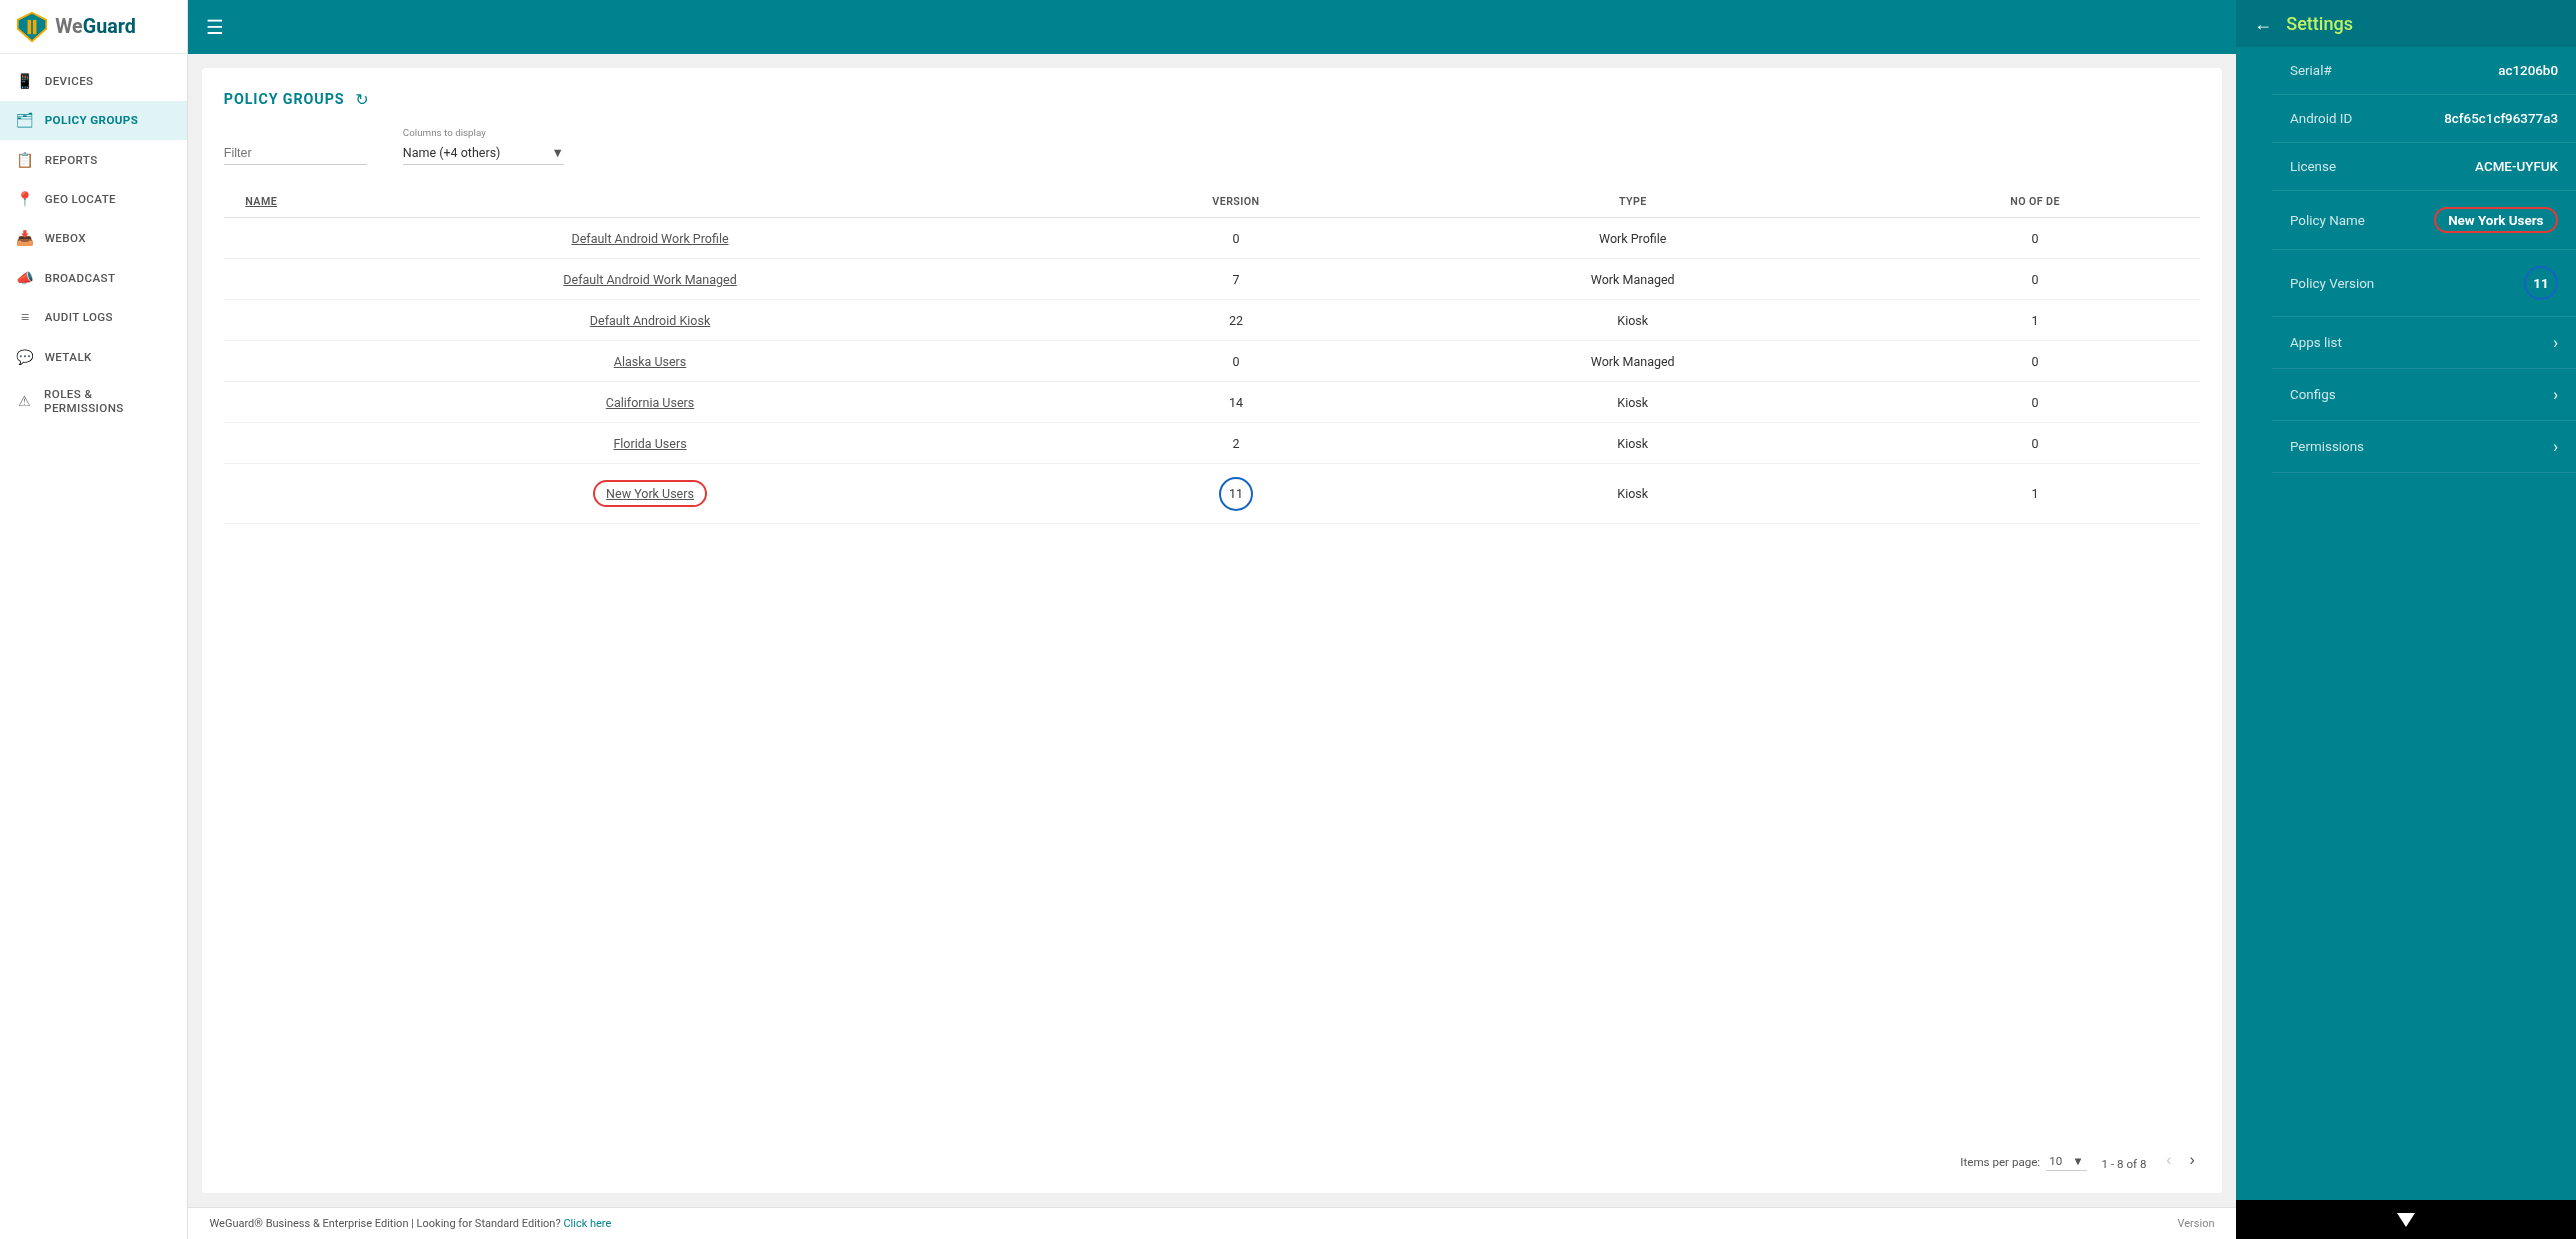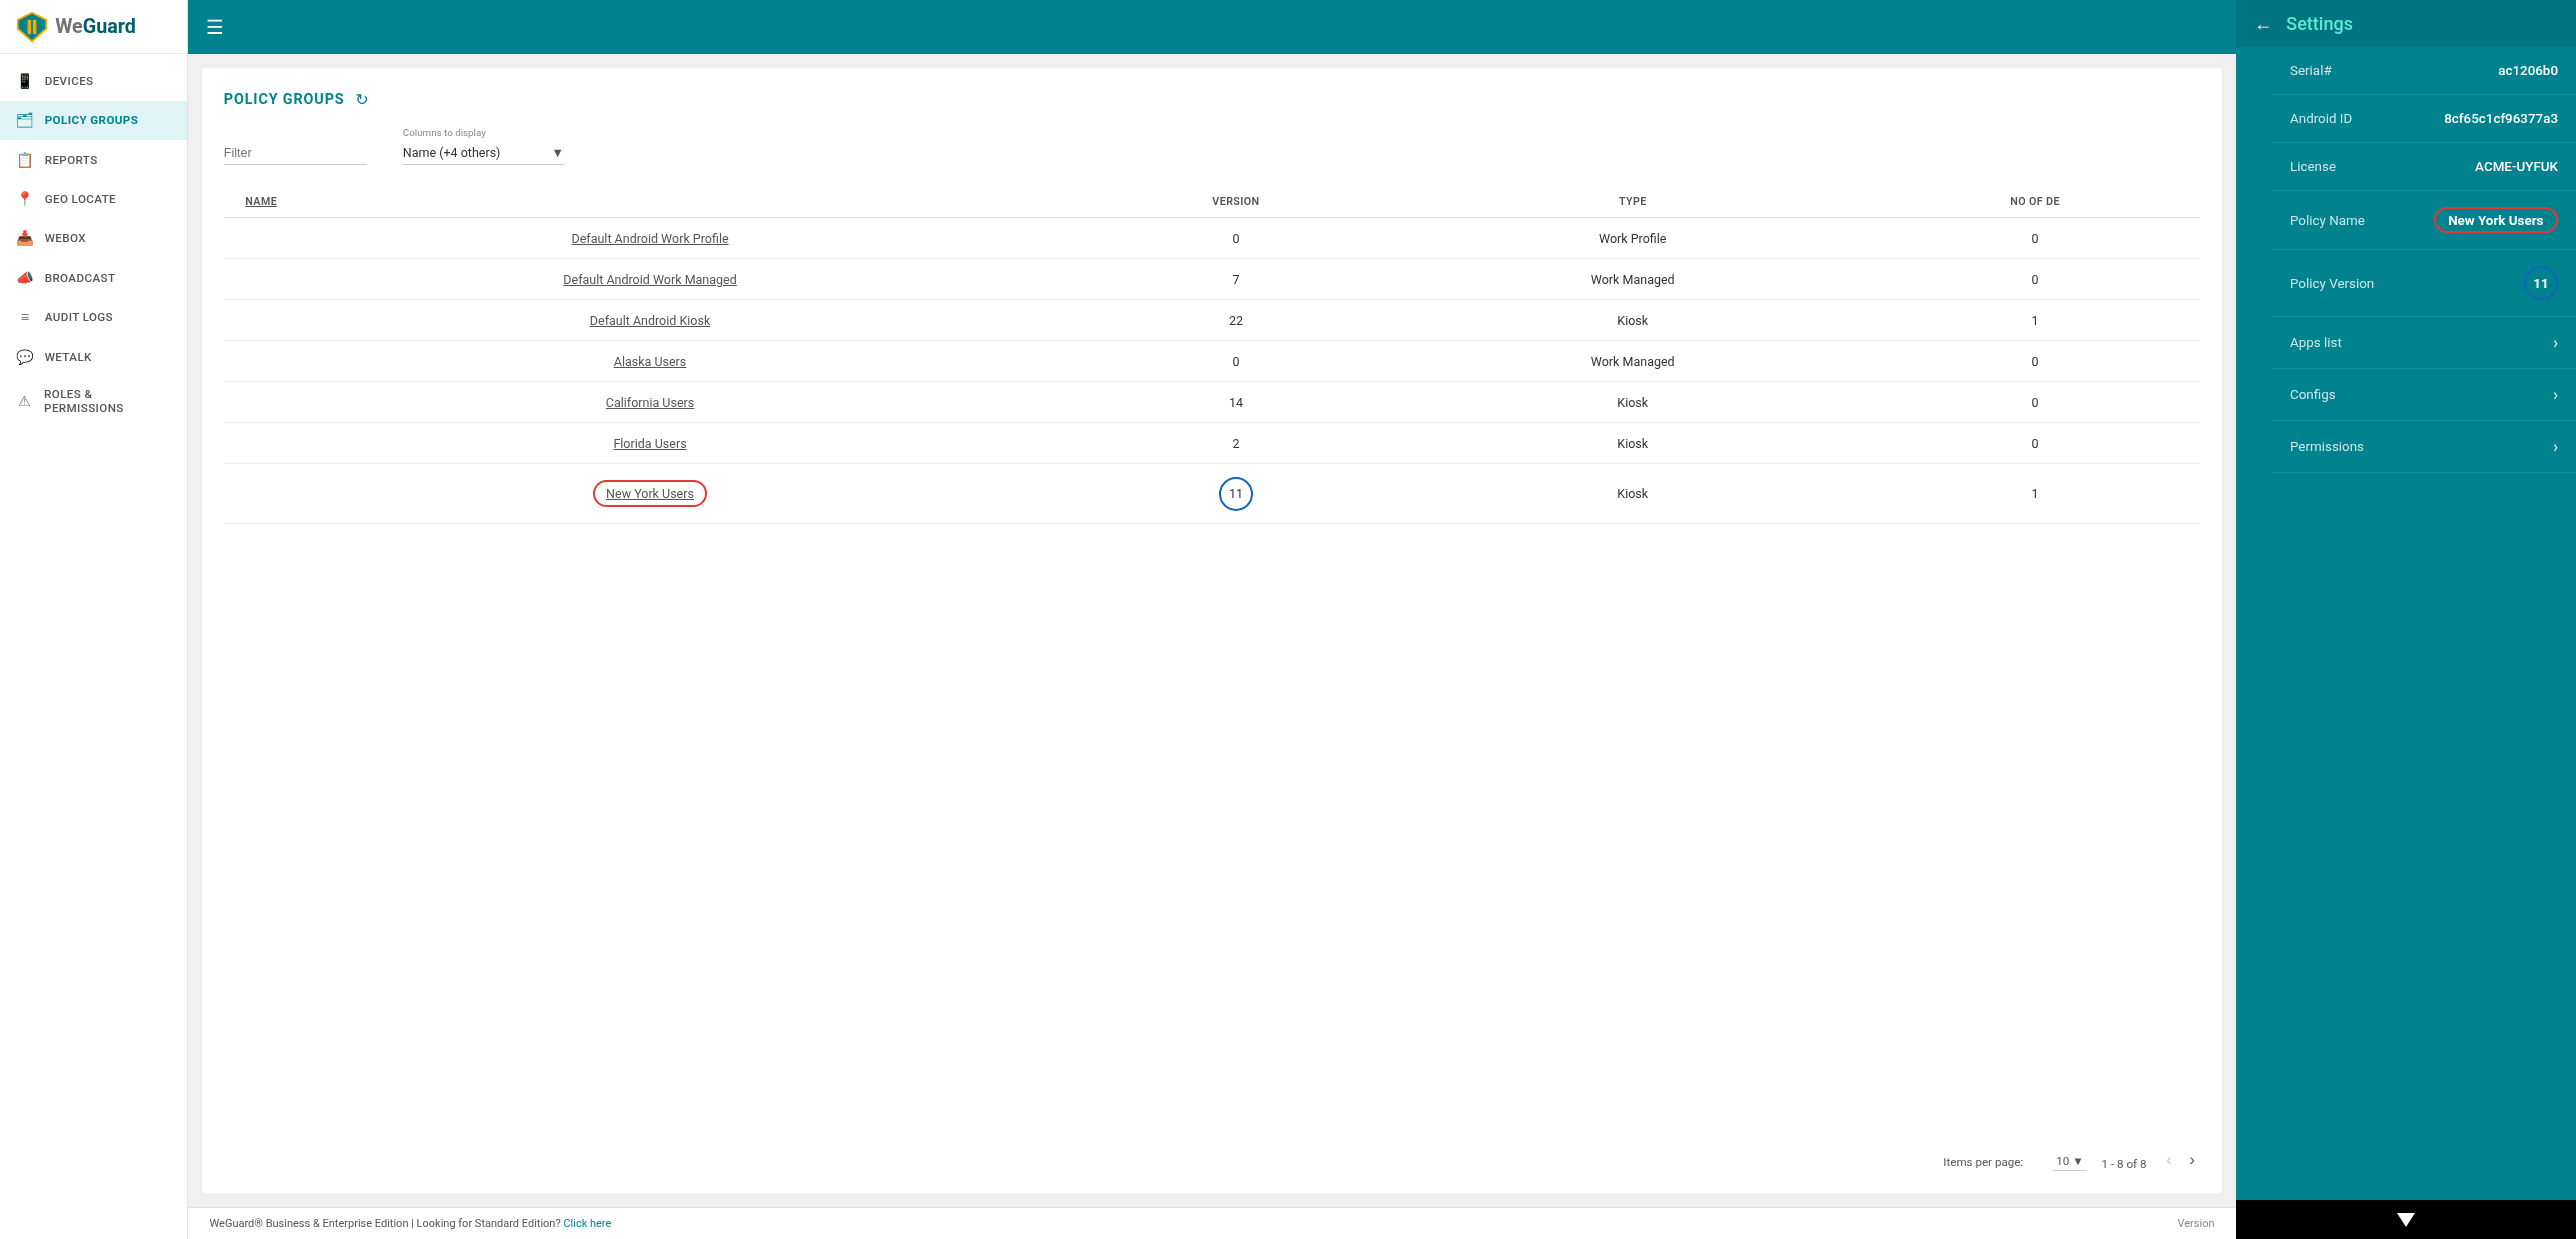--- a/index.html
+++ b/index.html
@@ -218,25 +218,24 @@
     }
     .items-per-page {
       display: flex;
       align-items: center;
       gap: 5.4px;
     }
     .per-page-select {
       display: flex;
       align-items: center;
       border-bottom: 0.9px solid #ccc;
-      gap: 3px;
+      gap: 10px;
       cursor: pointer;
       font-size: 11.6px;
       padding: 1.8px 3.6px;
-      margin-left: 24px;
     }
     .page-nav {
       display: flex;
       align-items: center;
       gap: 7.2px;
     }
     .page-nav button {
       background: none;
       border: none;
       cursor: pointer;
@@ -282,21 +281,21 @@
       display: flex;
       align-items: center;
       gap: 14.3px;
     }
     .device-back {
       color: #fff;
       font-size: 18px;
       cursor: pointer;
     }
     .device-title {
-      color: #5eead4;
+      color: #bef264;
       font-size: 18px;
       font-weight: 500;
     }
     .device-content {
       flex: 1;
       overflow-y: auto;
       padding: 0;
     }
     .device-row {
       display: flex;

